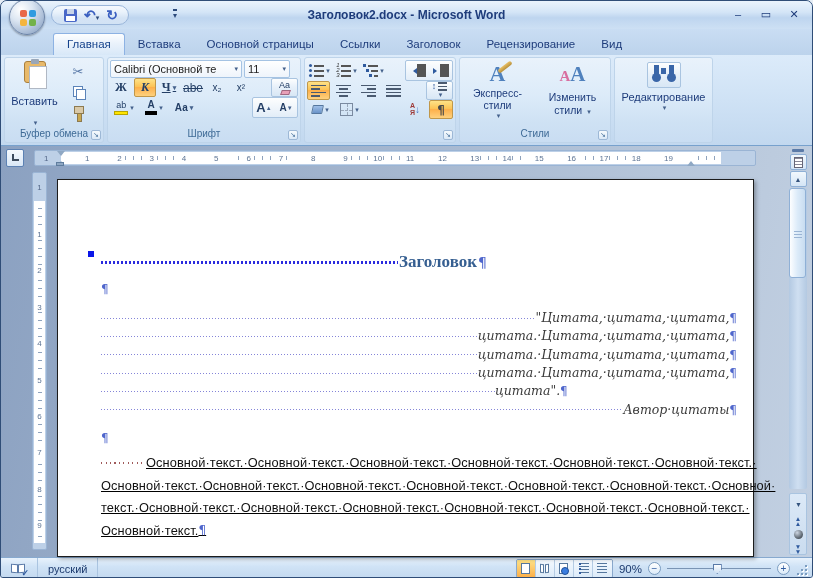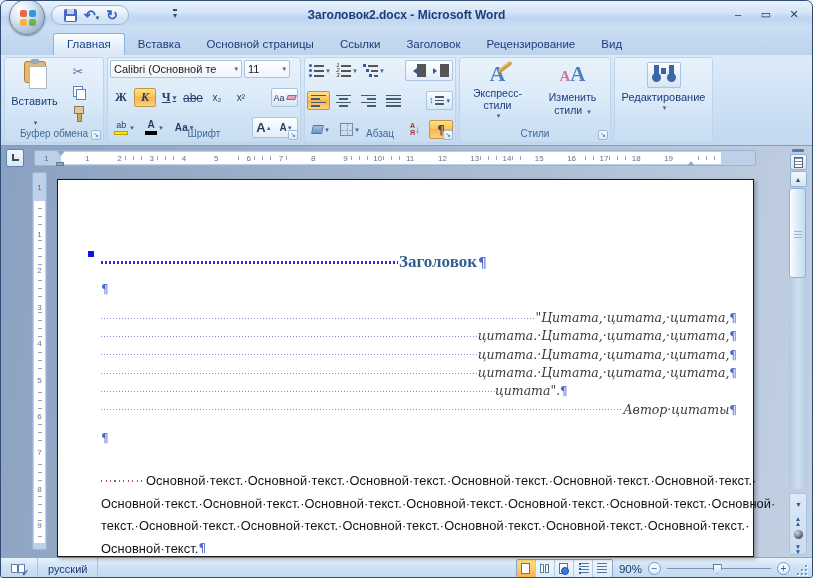--- a/index.html
+++ b/index.html
@@ -46,21 +46,21 @@
     background:linear-gradient(#dcebfa,#cfe2f5 50%,#c2d8ef); display:flex; gap:3px; }
   .group { position:relative; border:1px solid #bed4ea; border-radius:3px; flex:none;
     background:linear-gradient(#e9f2fb,#dcebf9 45%,#cfe2f4 75%,#c9ddf2); padding:2px 2px 15px 2px; }
   .glabel { position:absolute; left:1px; right:1px; bottom:1px; height:13px; text-align:center;
     font-size:10px; color:#3e6a96; }
   .launcher { position:absolute; right:2px; bottom:2px; width:10px; height:10px;
     border:1px solid #9db8d6; border-radius:2px; font-size:7px; line-height:8px; color:#3e6a96; text-align:center;
     background:linear-gradient(#f6fafd,#dbe9f7); }
   .btn { display:flex; align-items:center; justify-content:center; border:1px solid transparent;
     border-radius:2px; color:#243f66; }
-  .btn.boxed { border-color:#a9c4e0; background:linear-gradient(#fdfefe,#e8f1fa 45%,#d8e7f5); }
+  .btn.boxed { border-color:#a9c4e0; background:linear-gradient(#fdfefe,#e8f1fa 45%,#d8e7f5);flex-direction:column; }
   .btn.active { background:linear-gradient(#fee287,#fcc356 45%,#fdb04b 50%,#fed17e); border-color:#c0974a; }
   .dd { font-size:7px; color:#44618c; margin-left:2px; }
   
   #grp-clipboard { width:100px; }
   .paste-wrap { display:flex; }
   #paste-btn { width:55px; height:68px; flex-direction:column; gap:12px; font-size:11px; color:#1e3c7b; }
   .clipboard-ico { position:relative; width:22px; height:27px; background:#e8b96a;
     border:1px solid #a97f3e; border-radius:3px; }
   .clipboard-ico::before { content:""; position:absolute; left:6px; top:-3px; width:8px; height:5px;
     background:#9aa7b8; border-radius:1px; }
@@ -73,21 +73,21 @@
   .copy-ico::before, .copy-ico::after { content:""; position:absolute; width:8px; height:9px;
     background:#fff; border:1px solid #5b83b8; }
   .copy-ico::after { left:3px; top:3px; }
   .painter-ico { position:relative; width:12px; height:14px; }
   .painter-ico::before { content:""; position:absolute; left:2px; top:0; width:8px; height:6px;
     background:#d9c9a8; border:1px solid #8d7a50; }
   .painter-ico::after { content:""; position:absolute; left:4.5px; top:7px; width:3px; height:7px;
     background:#caa84f; border:1px solid #8d7a50; }
   
   #grp-font { width:194px; }
-  .frow { display:flex; align-items:center; gap:2px; margin-bottom:10px; }
+  .frow { display:flex; align-items:center; gap:2px; margin-bottom:0; }
   .combo { display:flex; align-items:center; justify-content:space-between; height:18px;
     background:linear-gradient(#ffffff,#eef4fb); border:1px solid #a5c3e3; border-radius:2px;
     font-size:11px; color:#222; padding:0 3px; }
   #font-name { width:132px; } #font-size { width:46px; }
   .fbtn { width:22px; height:19px; font-size:12px; }
   .fbtn.sm { font-size:10px; }
   .serif-b { font-family:"Liberation Serif",serif; font-weight:bold; }
   .serif-i { font-family:"Liberation Serif",serif; font-style:italic; font-weight:bold; }
   .u-line { text-decoration:underline; }
   .strike { text-decoration:line-through; font-size:12px; }
@@ -185,21 +185,21 @@
     line-height:22px; padding:0 1px; }
   .pmark-row { height:18px; margin-top:6px; }
   .quote { margin-top:12px; }
   .qline { display:flex; align-items:center; height:18.3px; }
   .q-leader { flex:1; height:1px;
     background:repeating-linear-gradient(90deg,#8585d8 0 1px,transparent 1px 3px); }
   .qline.short .q-leader { flex:0 0 394px; }
   .q-text { font-family:"DejaVu Serif",serif; font-style:italic; font-size:12.5px; color:#3b3b3b;
     white-space:pre; line-height:18px; }
   .pmark-row2 { height:18px; margin-top:9px; }
-  .bodytext { margin-top:24px; }
+  .bodytext { margin-top:6px;text-decoration:underline; }
   .bline { display:flex; align-items:center; height:22.4px; font-size:12.8px; color:#111;
     white-space:pre; letter-spacing:.1px; }
   .lead-dots { width:45px; height:2px; flex:none;
     background:repeating-linear-gradient(90deg,#a05a5a 0 1px,transparent 1px 4.5px); }
   
   #vscroll { position:absolute; right:5px; top:2px; bottom:2px; width:18px; }
   .split-dash { width:12px; height:3px; background:#5a7aa8; border-radius:1px; margin:1px auto 2px auto; }
   .sbtn { width:17px; height:16px; margin:0 auto 1px auto; border:1px solid #8fb0d6; border-radius:2px;
     background:linear-gradient(#f2f8fd,#d4e5f6); display:flex; align-items:center; justify-content:center; }
   .ruler-toggle-ico { width:9px; height:11px; background:#fff; border:1px solid #667;
@@ -520,21 +520,20 @@
             <span class="sort-ico">
               <span class="sort-let">
                 <span>А</span>
                 <span>Я</span>
               </span>
               <span class="sort-arrow">↓</span>
             </span>
           </div>
         <div class="btn active pil-btn" style="width:24px;height:19px">¶</div>
       </div>
-      <div class="glabel">Абзац</div>
       <div class="launcher">↘</div>
     </div>
 
     <div class="group" id="grp-styles">
       <div class="bigbtn">
         <span class="qs-ico">A</span>
         <span>Экспресс-стили</span>
         <span class="dd">▾</span>
       </div>
       <div class="bigbtn">

